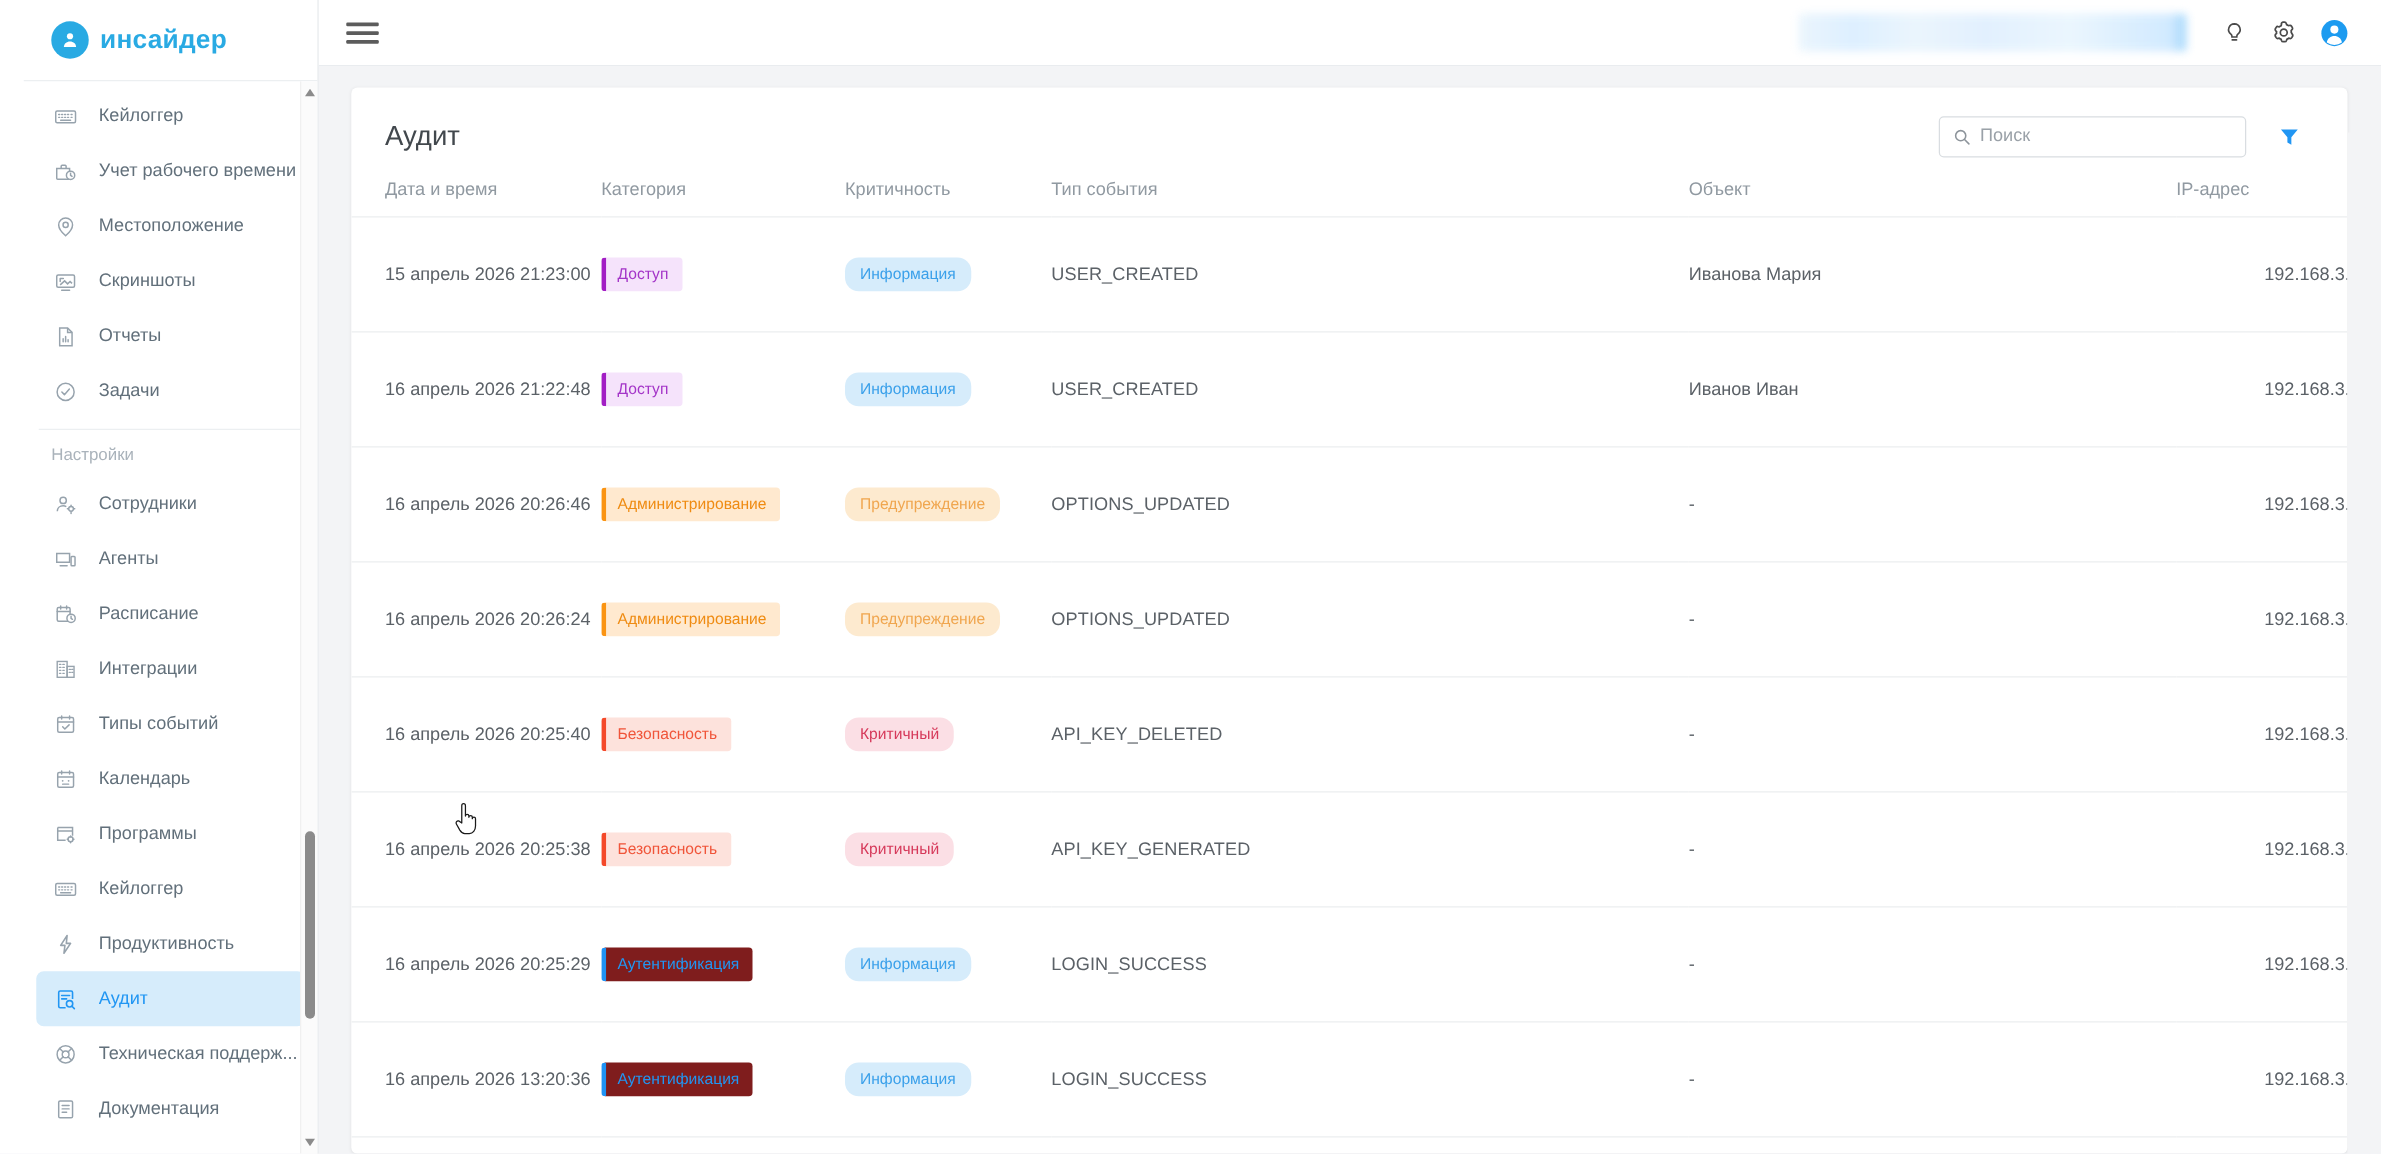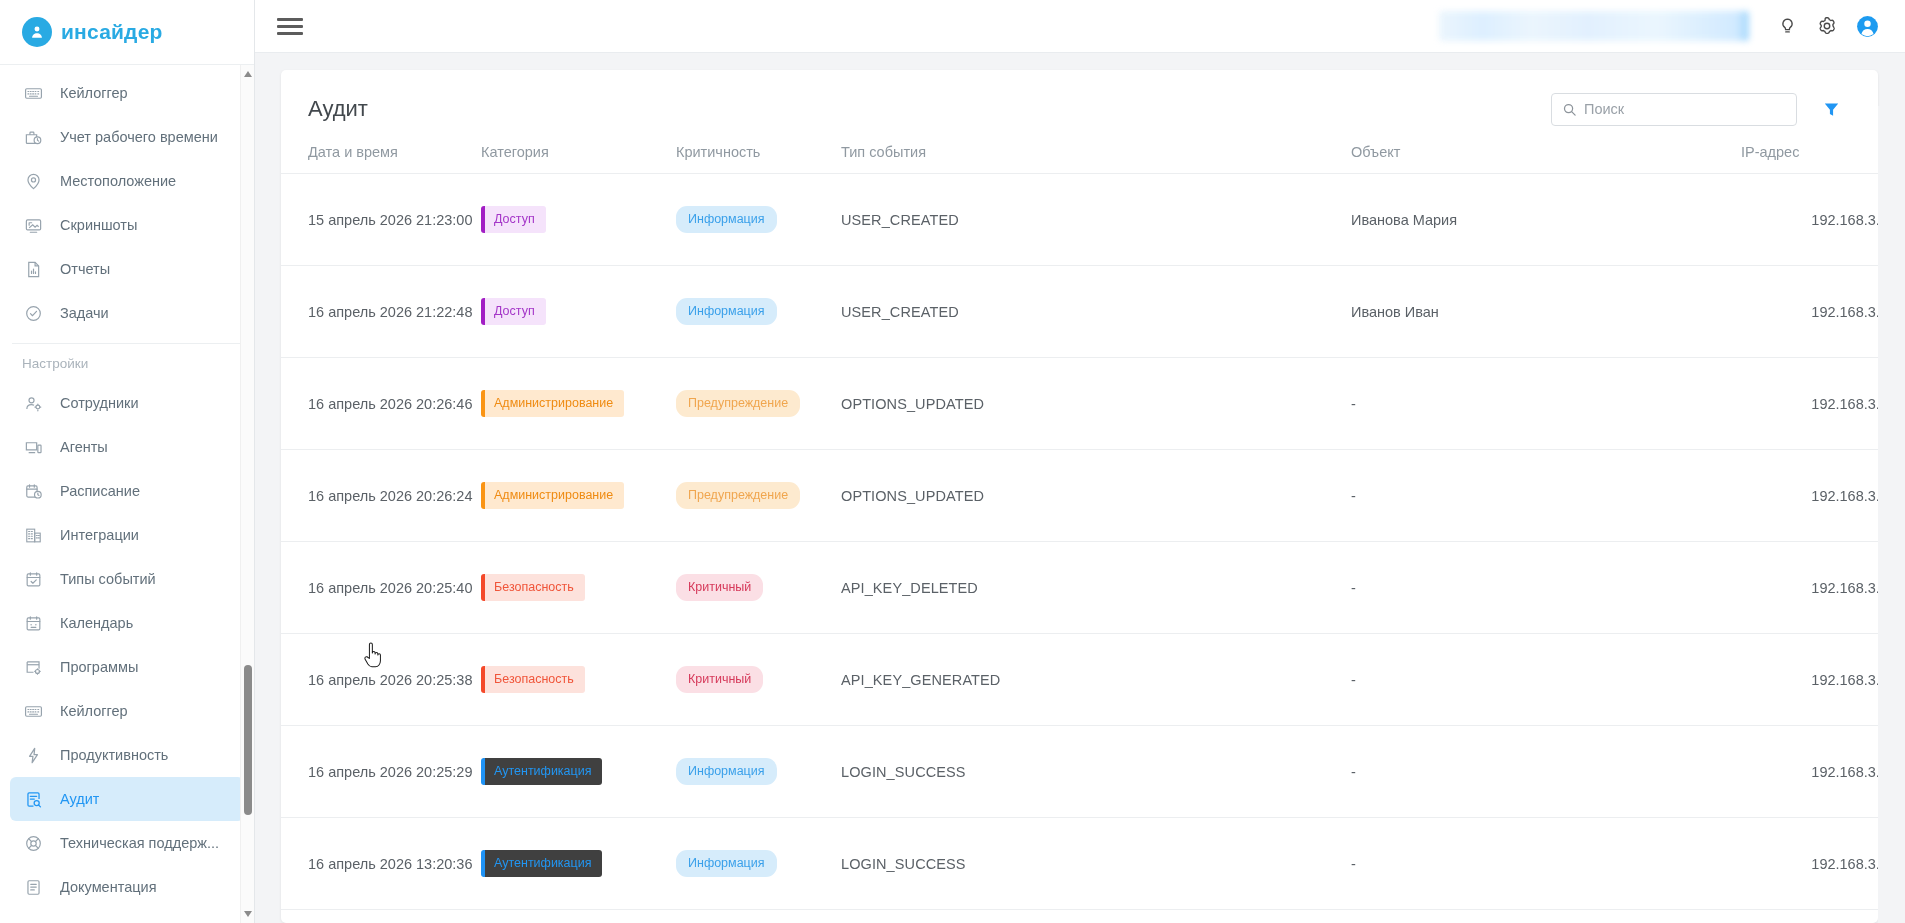--- a/index.html
+++ b/index.html
@@ -11,21 +11,21 @@
   }
 
   .app { position: relative; width: 1905px; height: 923px; display: flex; }
 
   
   .sidebar {
     width: 255px; height: 923px;
     background: #ffffff;
     border-right: 1px solid #e4e7ea;
     display: flex; flex-direction: column;
-    position: relative; flex: 0 0 255px;
+    position: relative; flex: 0 0 255px; padding-left: 19px;
   }
   .brand {
     height: 65px; flex: 0 0 65px;
     display: flex; align-items: center; gap: 9px;
     padding-left: 22px;
     border-bottom: 1px solid #eceff1;
   }
   .brand-logo {
     width: 30px; height: 30px; border-radius: 50%;
     background: #29aae3;
@@ -190,21 +190,21 @@
     font-size: 12.5px;
     line-height: 1;
     padding: 7px 11px 8px 11px;
     border-radius: 4px;
     white-space: nowrap;
   }
   .cat-badge { border-left: 4px solid transparent; border-radius: 3px; padding-left: 9px; }
   .cat-access { background: #f5e3fb; color: #a435c8; border-left-color: #a21ec4; }
   .cat-admin  { background: #ffe9cf; color: #ef8b12; border-left-color: #fa9413; }
   .cat-sec    { background: #fde2dc; color: #f0553a; border-left-color: #f4492a; }
-  .cat-auth   { background: #404040; color: #2196f3; border-left-color: #1f93f5; }
+  .cat-auth   { background: #7f1d1d; color: #2196f3; border-left-color: #1f93f5; }
 
   .crit-badge { border-radius: 11px; padding: 7px 12px 8px 12px; }
   .crit-info  { background: #d6ecfb; color: #3aa0ea; }
   .crit-warn  { background: #fdeacf; color: #f0a64f; text-align: right; }
   .crit-crit  { background: #fbdfe5; color: #d6395a; }
 
   
   .page-sb-track {
     position: absolute; right: 0; top: 53px; width: 27px; height: 870px;
     background: #f3f4f6;

